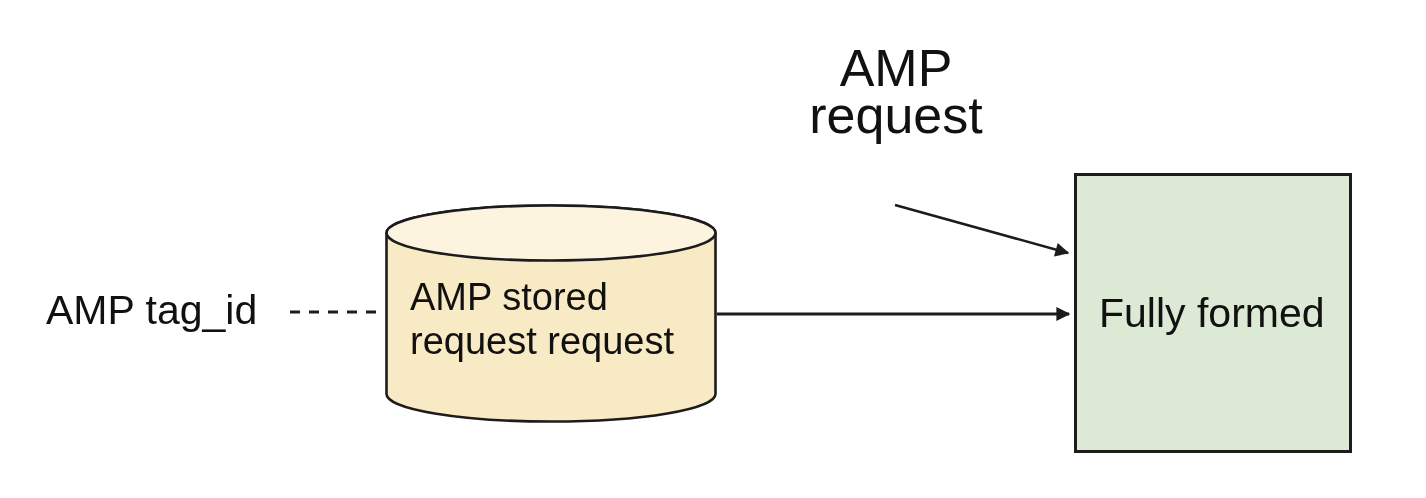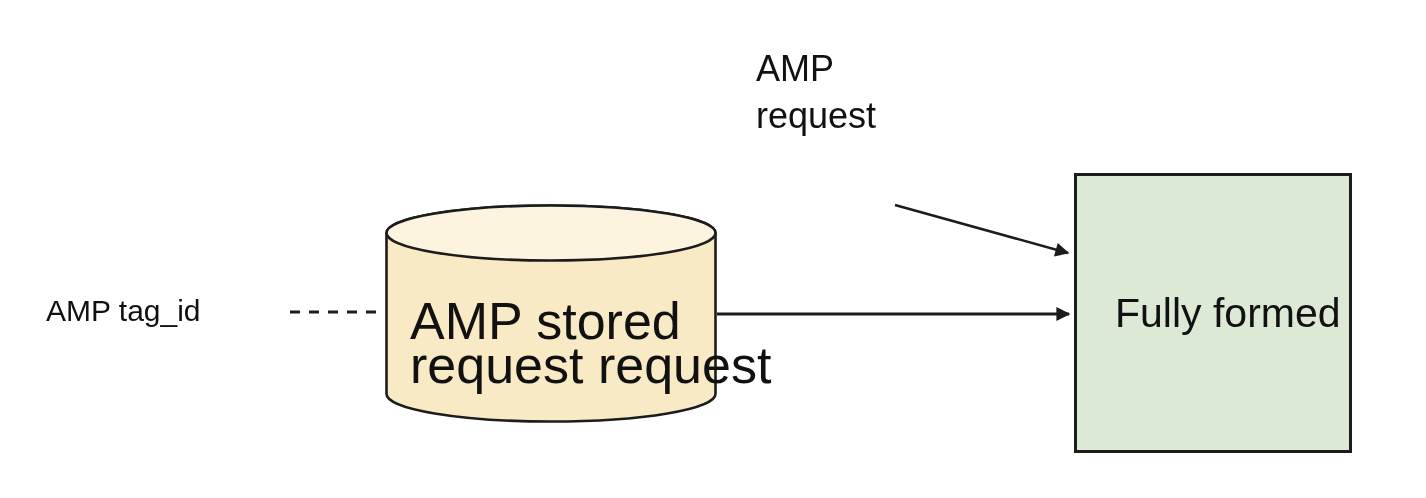--- a/index.html
+++ b/index.html
@@ -23,63 +23,63 @@
     background:var(--background);
     overflow:hidden;
   }
   .connector-layer{
     position:absolute;
     left:0;top:0;
     width:1426px;height:498px;
   }
   .label{
     position:absolute;
-    font-size:30px;
+    font-size:41px;
     line-height:47px;
     color:var(--text);
     white-space:nowrap;
   }
   .label-tagid{
     left:46px;
     top:287px;
   }
   .label-queryparams{
     left:756px;
     top:45px;
     width:280px;
-    text-align:left;
-    font-size:36px;
+    text-align:center;
+    font-size:52px;
     line-height:47px;
   }
   .cylinder{
     position:absolute;
     left:385px;
     top:204px;
     width:332px;
     height:219px;
   }
   .cylinder-label{
     left:410px;
-    top:299px;
-    font-size:52px;
+    top:275px;
+    font-size:38px;
     line-height:44px;
   }
   .ortb-box{
     position:absolute;
     left:1074px;
     top:173px;
     width:278px;
     height:280px;
     box-sizing:border-box;
     background:var(--ortb_box_fill);
     border:3px solid var(--stroke);
     display:flex;
     flex-direction:column;
     justify-content:center;
-    padding-left:38px;
+    padding-left:22px;
     font-size:41px;
     line-height:48px;
   }
   .line{display:block;}
 </style>
 </head>
 <body>
 
 <div class="canvas">
 

